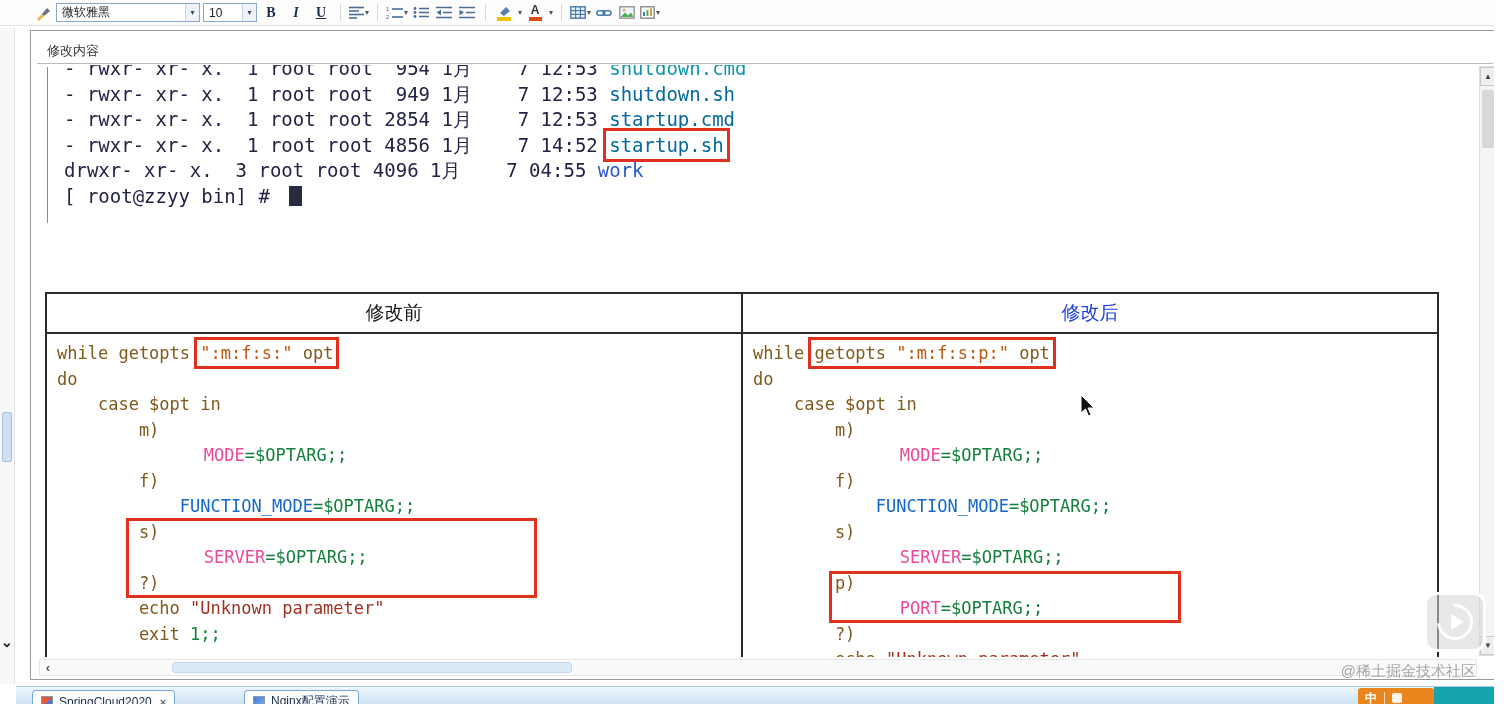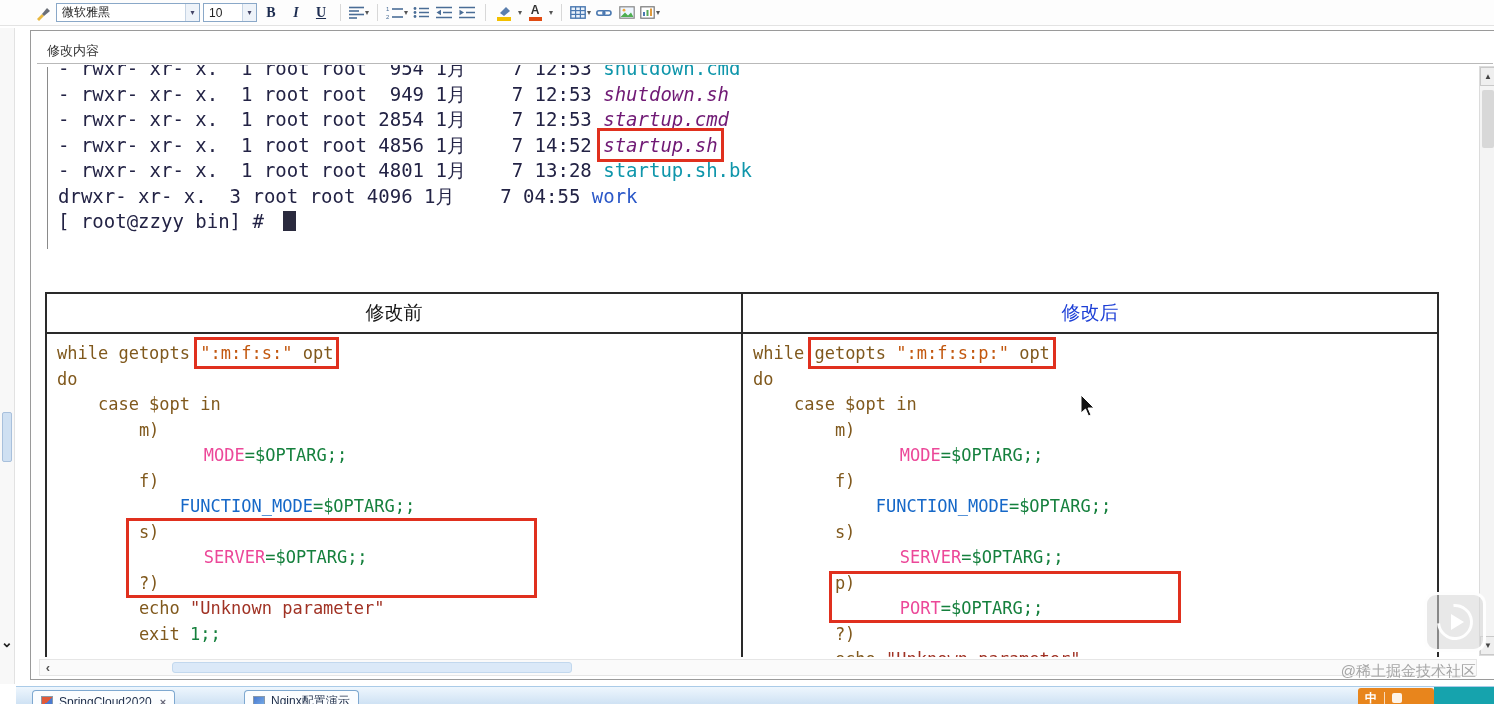--- a/index.html
+++ b/index.html
@@ -25,25 +25,25 @@
   .bar-y { width:14px; height:4px; background:#f3c000; margin-top:1px; }
   .bar-r { width:13px; height:4px; background:#e04b12; margin-top:1px; }
 
   
   .panel { position:absolute; left:30px; top:30px; width:1470px; height:650px; border:1px solid #9a9a9a; background:#fff; }
   .legend { position:absolute; left:16px; top:11px; font-size:13px; color:#333; }
   .legend-line { position:absolute; left:6px; right:6px; top:32px; border-top:1px solid #b9b9b9; }
   .content { position:absolute; left:1px; top:34px; right:21px; bottom:22px; overflow:hidden; }
 
   
-  .terminal { position:absolute; left:15px; top:2px; border-left:1px solid #8a8a8a; padding:2px 10px 14px 10px;
+  .terminal { position:absolute; left:15px; top:2px; border-left:1px solid #8a8a8a; padding:2px 10px 14px 16px;
               font-family:"DejaVu Sans Mono",monospace; font-size:19px; line-height:25.5px; color:#232345; }
   .t-line { white-space:pre; }
   .t-clip { margin-top:-13px; }
-  .fn-green { color:#701a75;font-style:italic; } .fn-teal { color:#0f96ab; } .fn-blue { color:#2b58c8; }
+  .fn-green { color:#0369a1; } .fn-teal { color:#0f96ab; } .fn-blue { color:#2b58c8; }
   .block-cursor { display:inline-block; width:13px; height:20px; background:#2a2a3e; vertical-align:-3px; margin-left:8px; }
   .inline-box { outline:3px solid #e0301e; outline-offset:3px; }
 
   
   .diff-table { position:absolute; left:13px; top:227px; width:1394px; border:2px solid #2a2a2a; border-bottom:none; background:#fff; }
   .dt-header { display:flex; height:40px; border-bottom:2px solid #2a2a2a; }
   .dt-h-cell { flex:1; display:flex; align-items:center; justify-content:center; font-size:19px; color:#161616; }
   .dt-h-cell.after { border-left:2px solid #2a2a2a; color:#1d3fd6; }
   .dt-body { display:flex; height:325px; overflow:hidden; }
   .dt-cell { flex:1; position:relative; overflow:hidden; }
@@ -237,21 +237,20 @@
   <div class="panel">
     <div class="legend">修改内容</div>
     <div class="legend-line"></div>
 
     <div class="content">
       <div class="terminal" id="terminal">
           <div class="t-line t-clip"><span>- rwxr- xr- x.  1 root root  954 1月    7 12:53 </span><span class="fn-teal">shutdown.cmd</span></div>
           <div class="t-line"><span>- rwxr- xr- x.  1 root root  949 1月    7 12:53 </span><span class="fn-green">shutdown.sh</span></div>
           <div class="t-line"><span>- rwxr- xr- x.  1 root root 2854 1月    7 12:53 </span><span class="fn-green">startup.cmd</span></div>
           <div class="t-line"><span>- rwxr- xr- x.  1 root root 4856 1月    7 14:52 </span><span class="inline-box"><span class="fn-green">startup.sh</span></span></div>
-          <div class="t-line"><span>- rwxr- xr- x.  1 root root 4801 1月    7 13:28 </span><span class="fn-teal">startup.sh.bk</span></div>
           <div class="t-line"><span>drwxr- xr- x.  3 root root 4096 1月    7 04:55 </span><span class="fn-blue">work</span></div>
           <div class="t-line"><span>[ root@zzyy bin] # </span><span class="block-cursor"></span></div>
         </div>
 
       <div class="diff-table">
         <div class="dt-header">
           <div class="dt-h-cell">修改前</div>
           <div class="dt-h-cell after">修改后</div>
         </div>
         <div class="dt-body">

